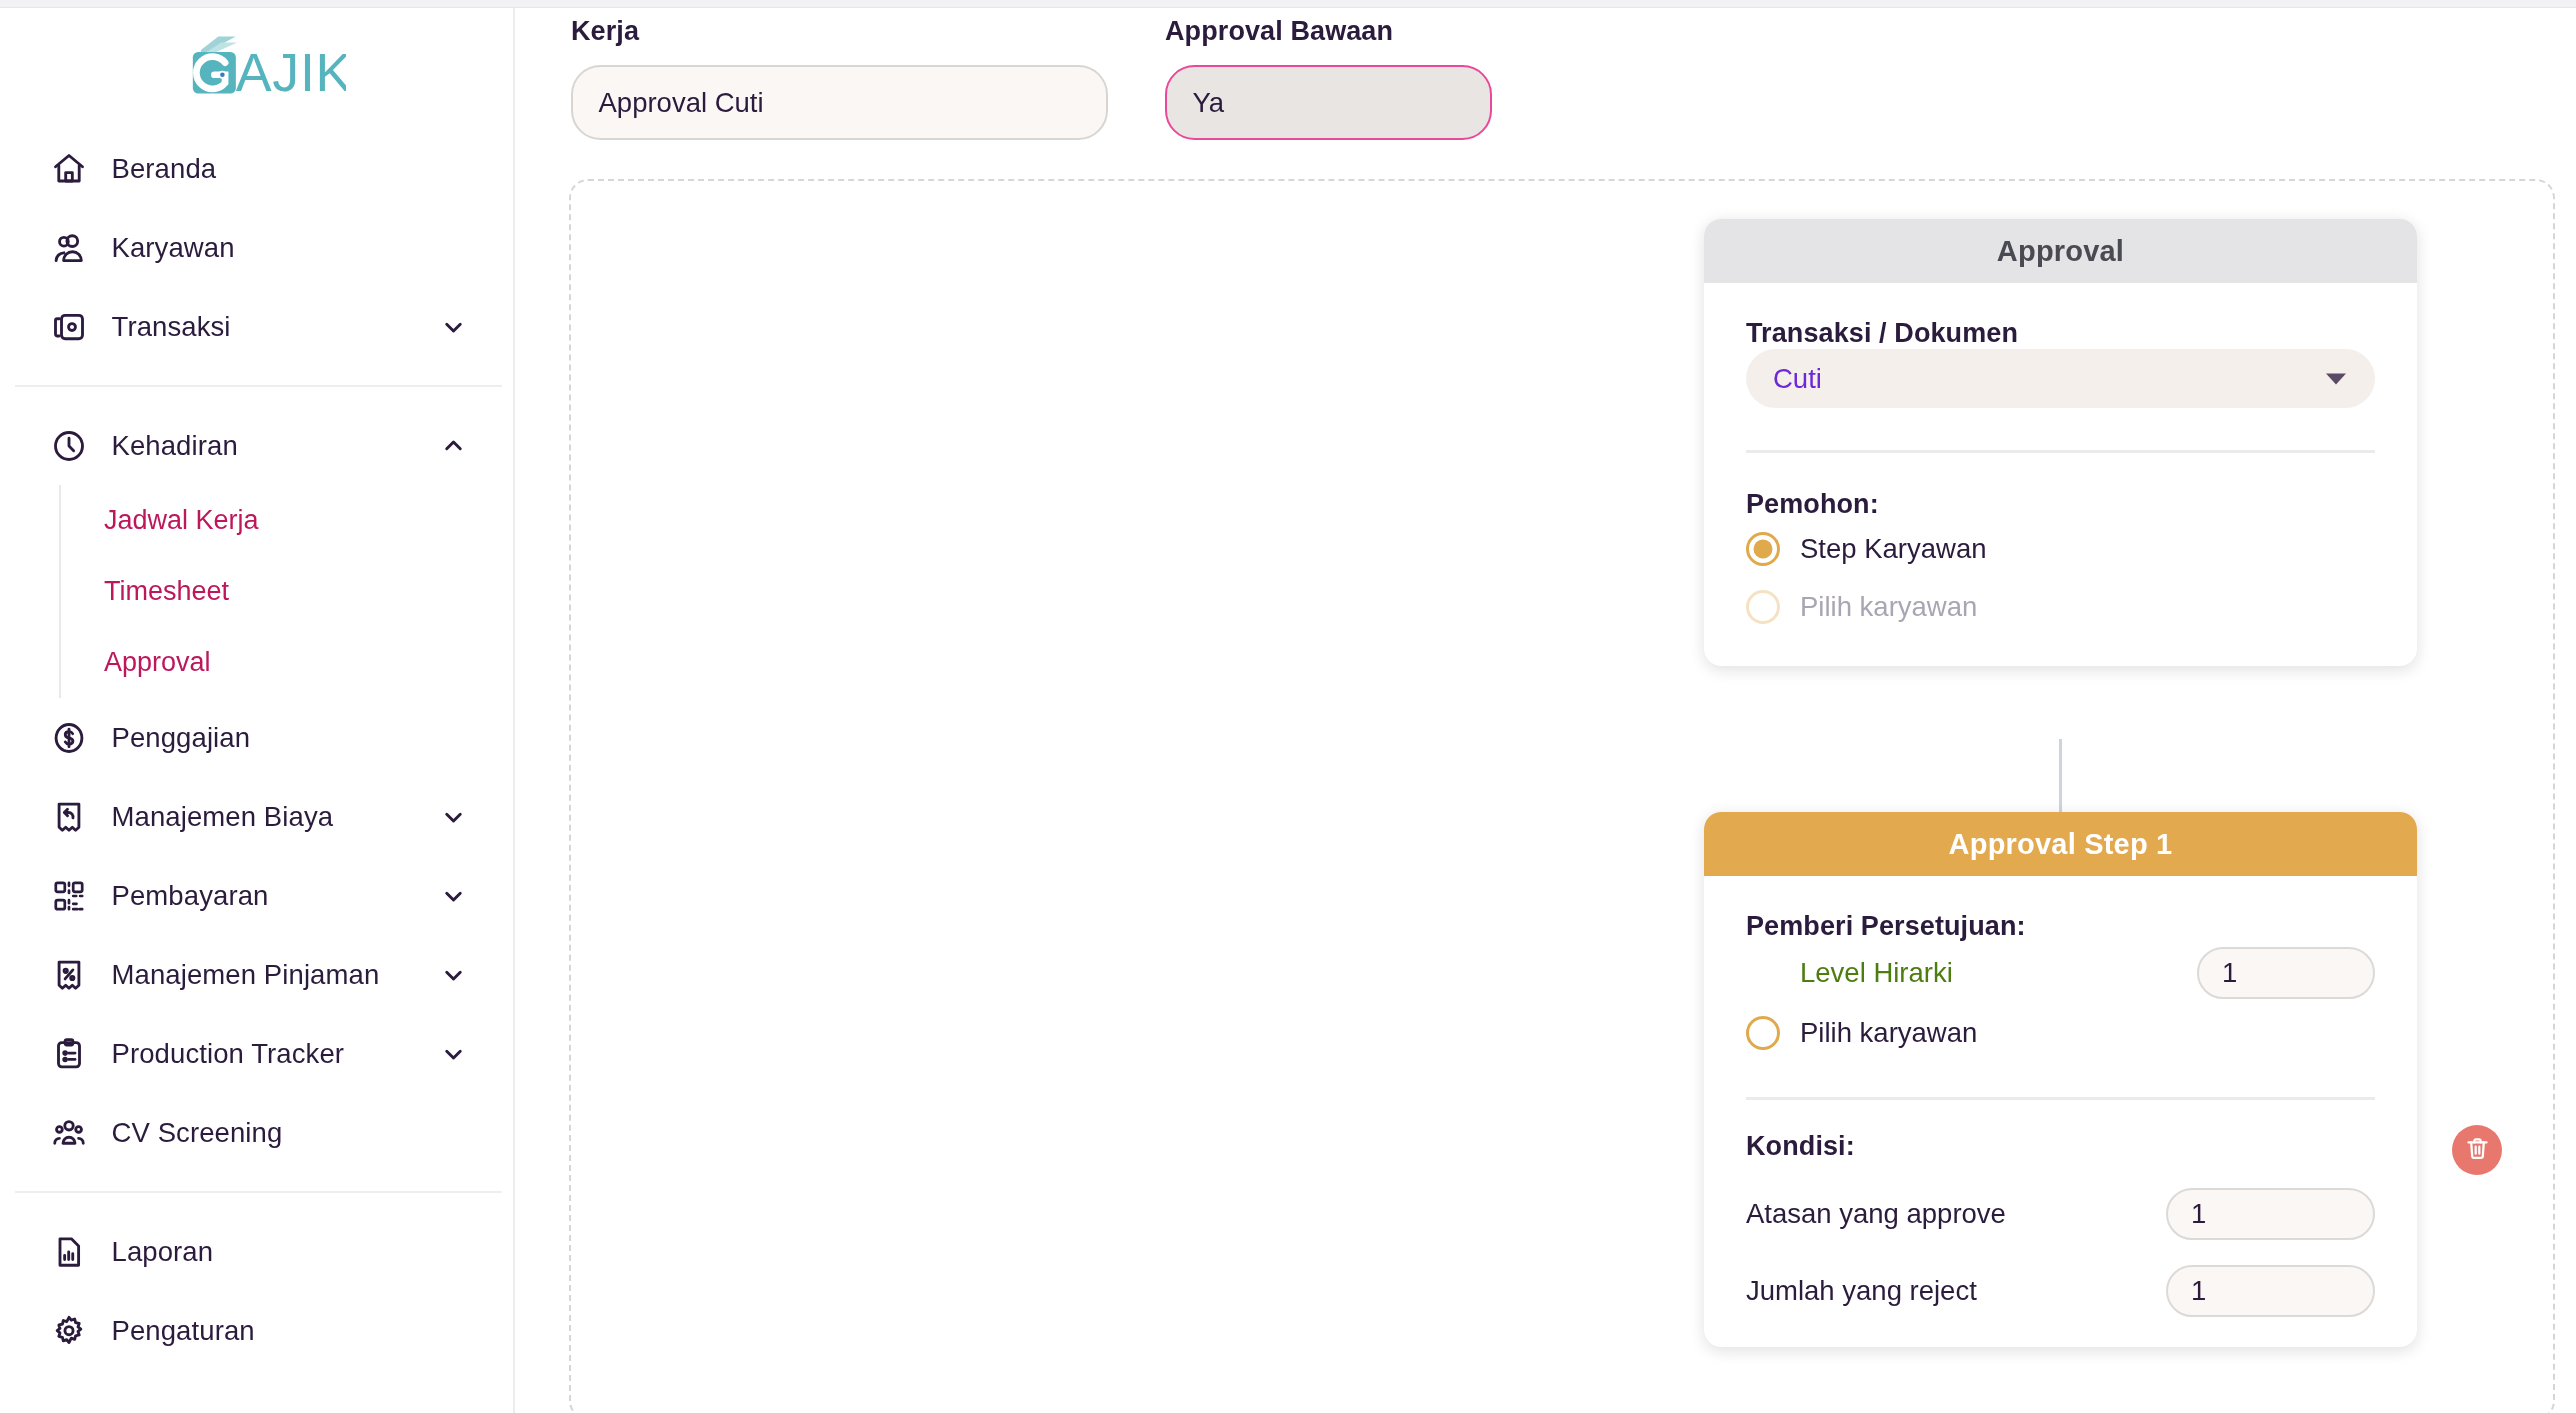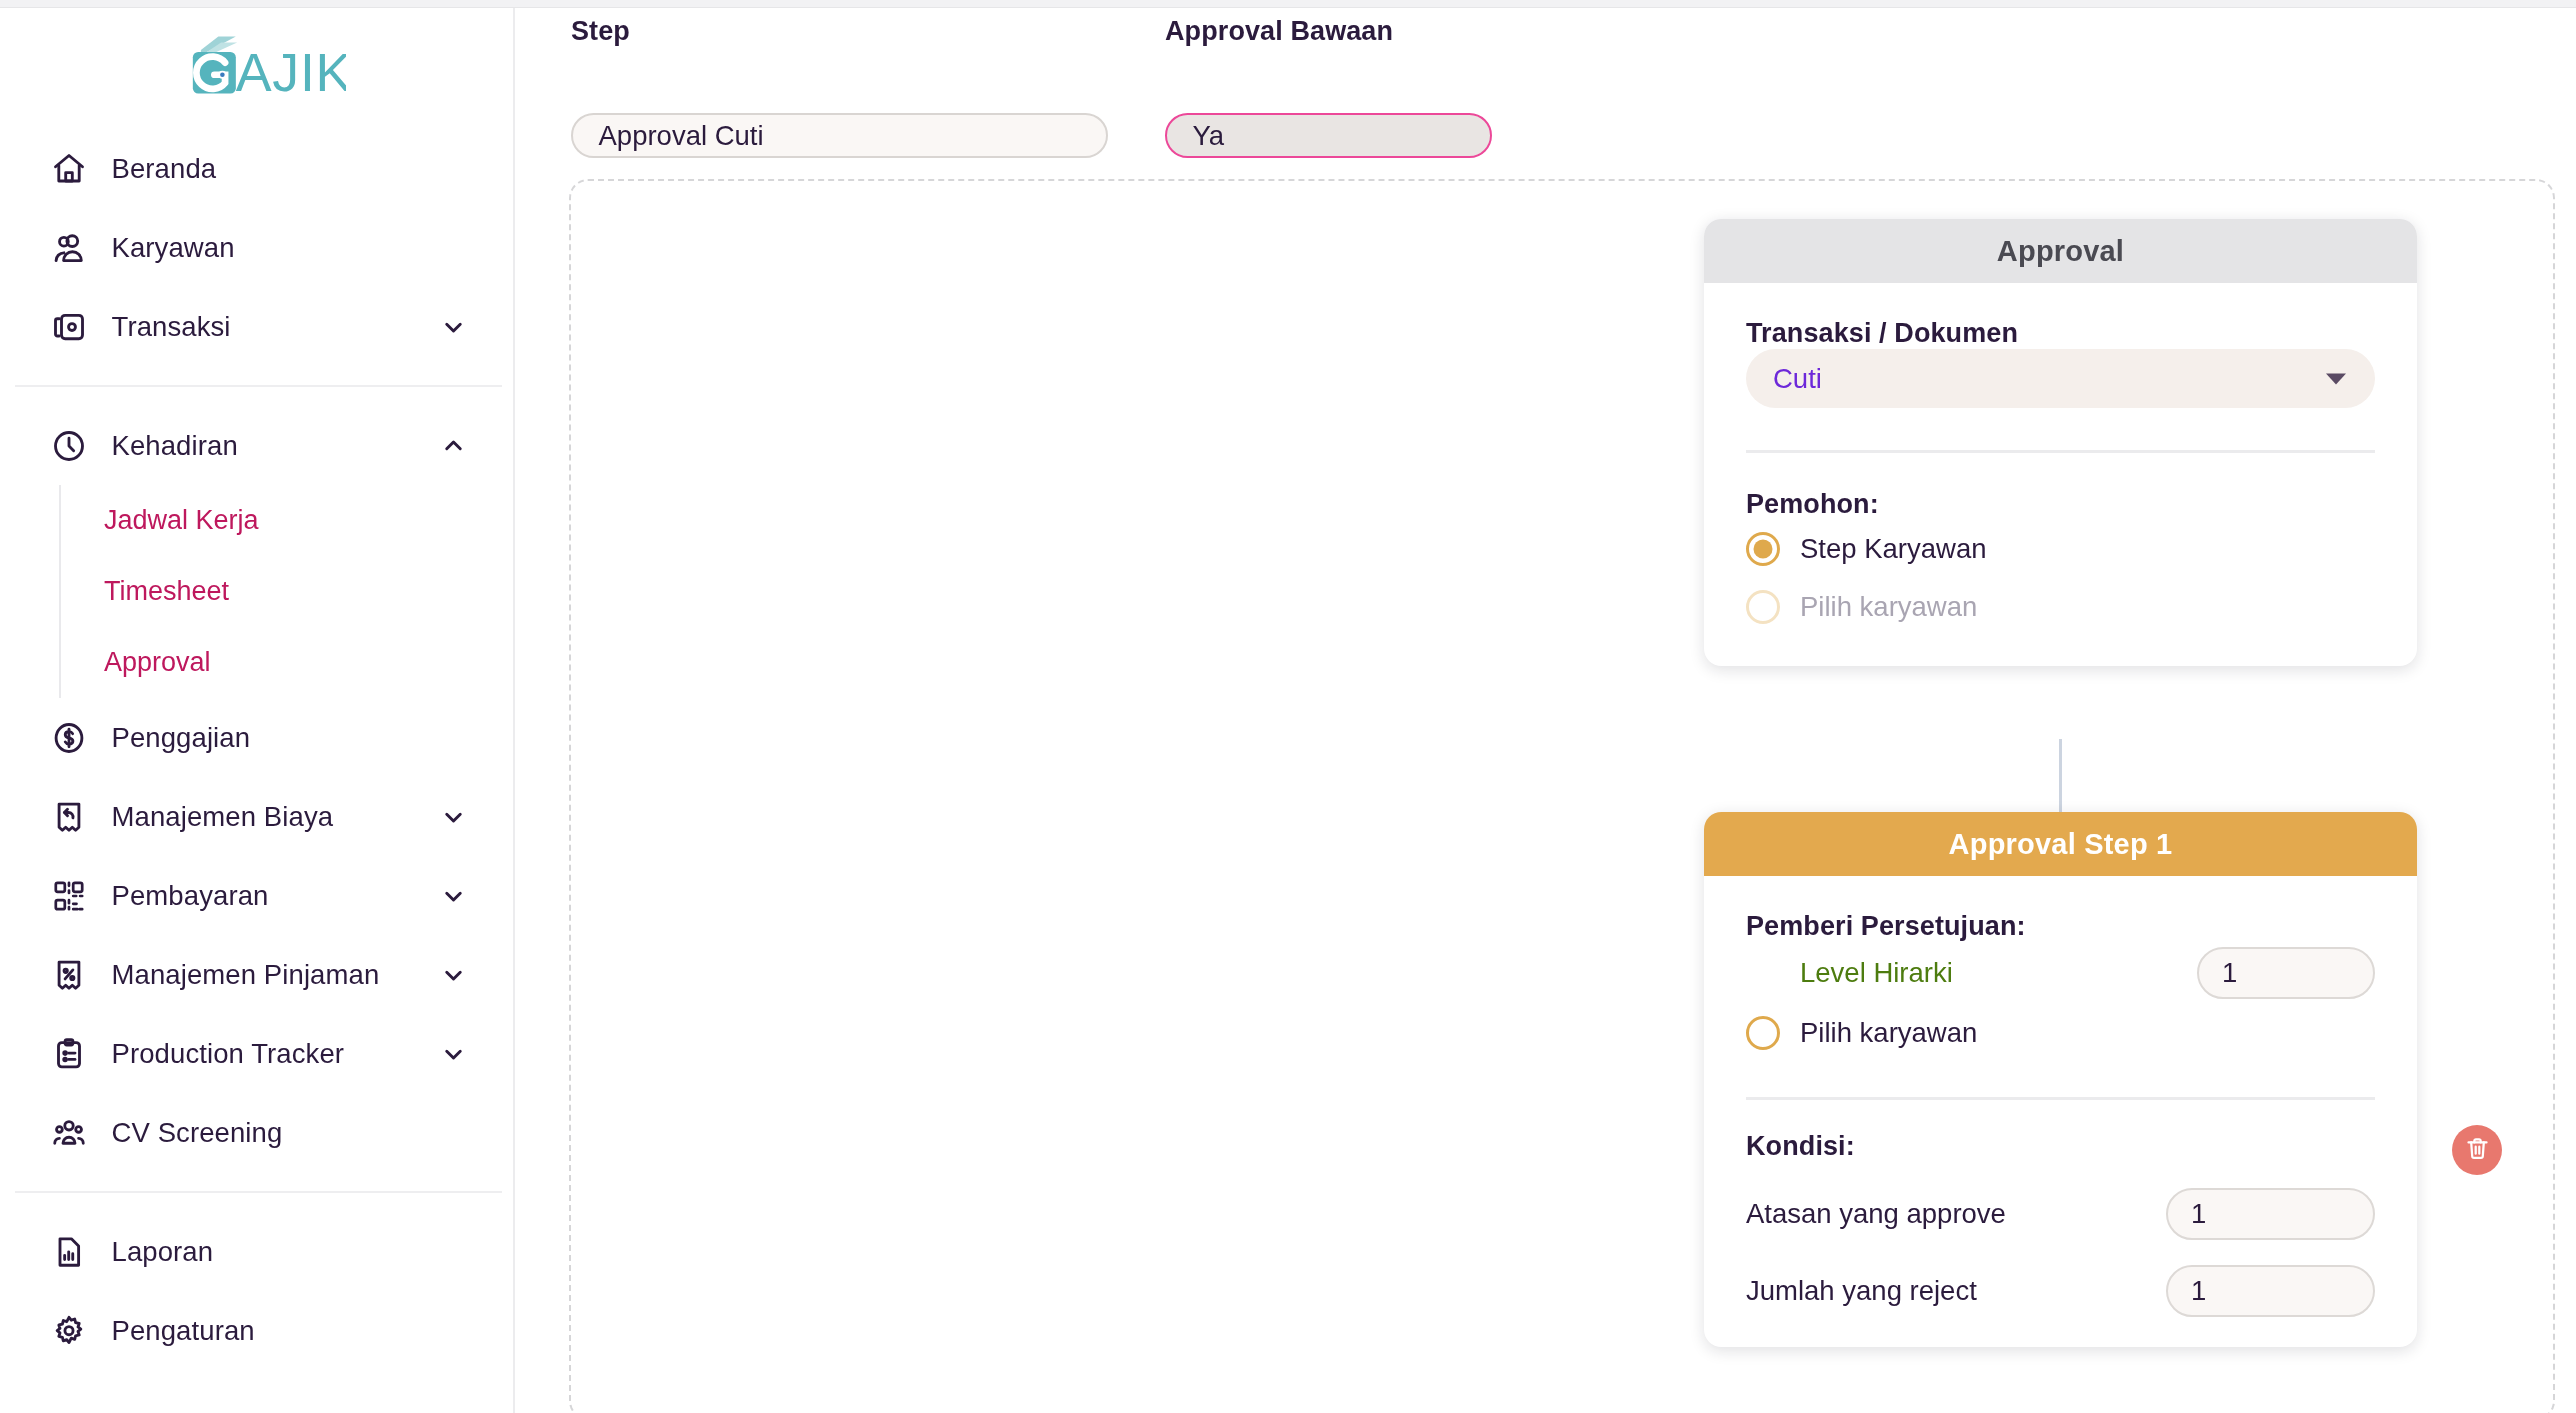--- a/index.html
+++ b/index.html
@@ -106,27 +106,26 @@
     gap: 57px;
   }
   .field-group { display: flex; flex-direction: column; }
   .field-label {
     font-size: 27px; font-weight: bold;
     color: #2b1b3d;
     margin-bottom: 18px;
     letter-spacing: 0.1px;
   }
   .input-pill {
-    height: 45px;
+    height: 75px;
     border-radius: 29.5px;
     display: flex; align-items: center;
     padding: 0 25.5px;
     font-size: 27.5px;
     color: #2b1b3d;
-    margin-top: 48px;
   }
   .input-nama {
     width: 537px;
     background: #faf7f5;
     border: 2px solid #d9d5d2;
   }
   .input-bawaan {
     width: 327px;
     background: #e9e5e3;
     border: 2px solid #ec4899;
@@ -481,21 +480,21 @@
         <span class="nav-label">Pengaturan</span>
       </div>
 
     </nav>
   </aside>
 
   <main class="main">
 
     <div class="form-row">
       <div class="field-group">
-        <div class="field-label">Step</div>
+        <div class="field-label">Kerja</div>
         <div class="input-pill input-nama">Approval Cuti</div>
       </div>
       <div class="field-group">
         <div class="field-label">Approval Bawaan</div>
         <div class="input-pill input-bawaan">Ya</div>
       </div>
     </div>
 
     <div class="canvas"></div>
 

